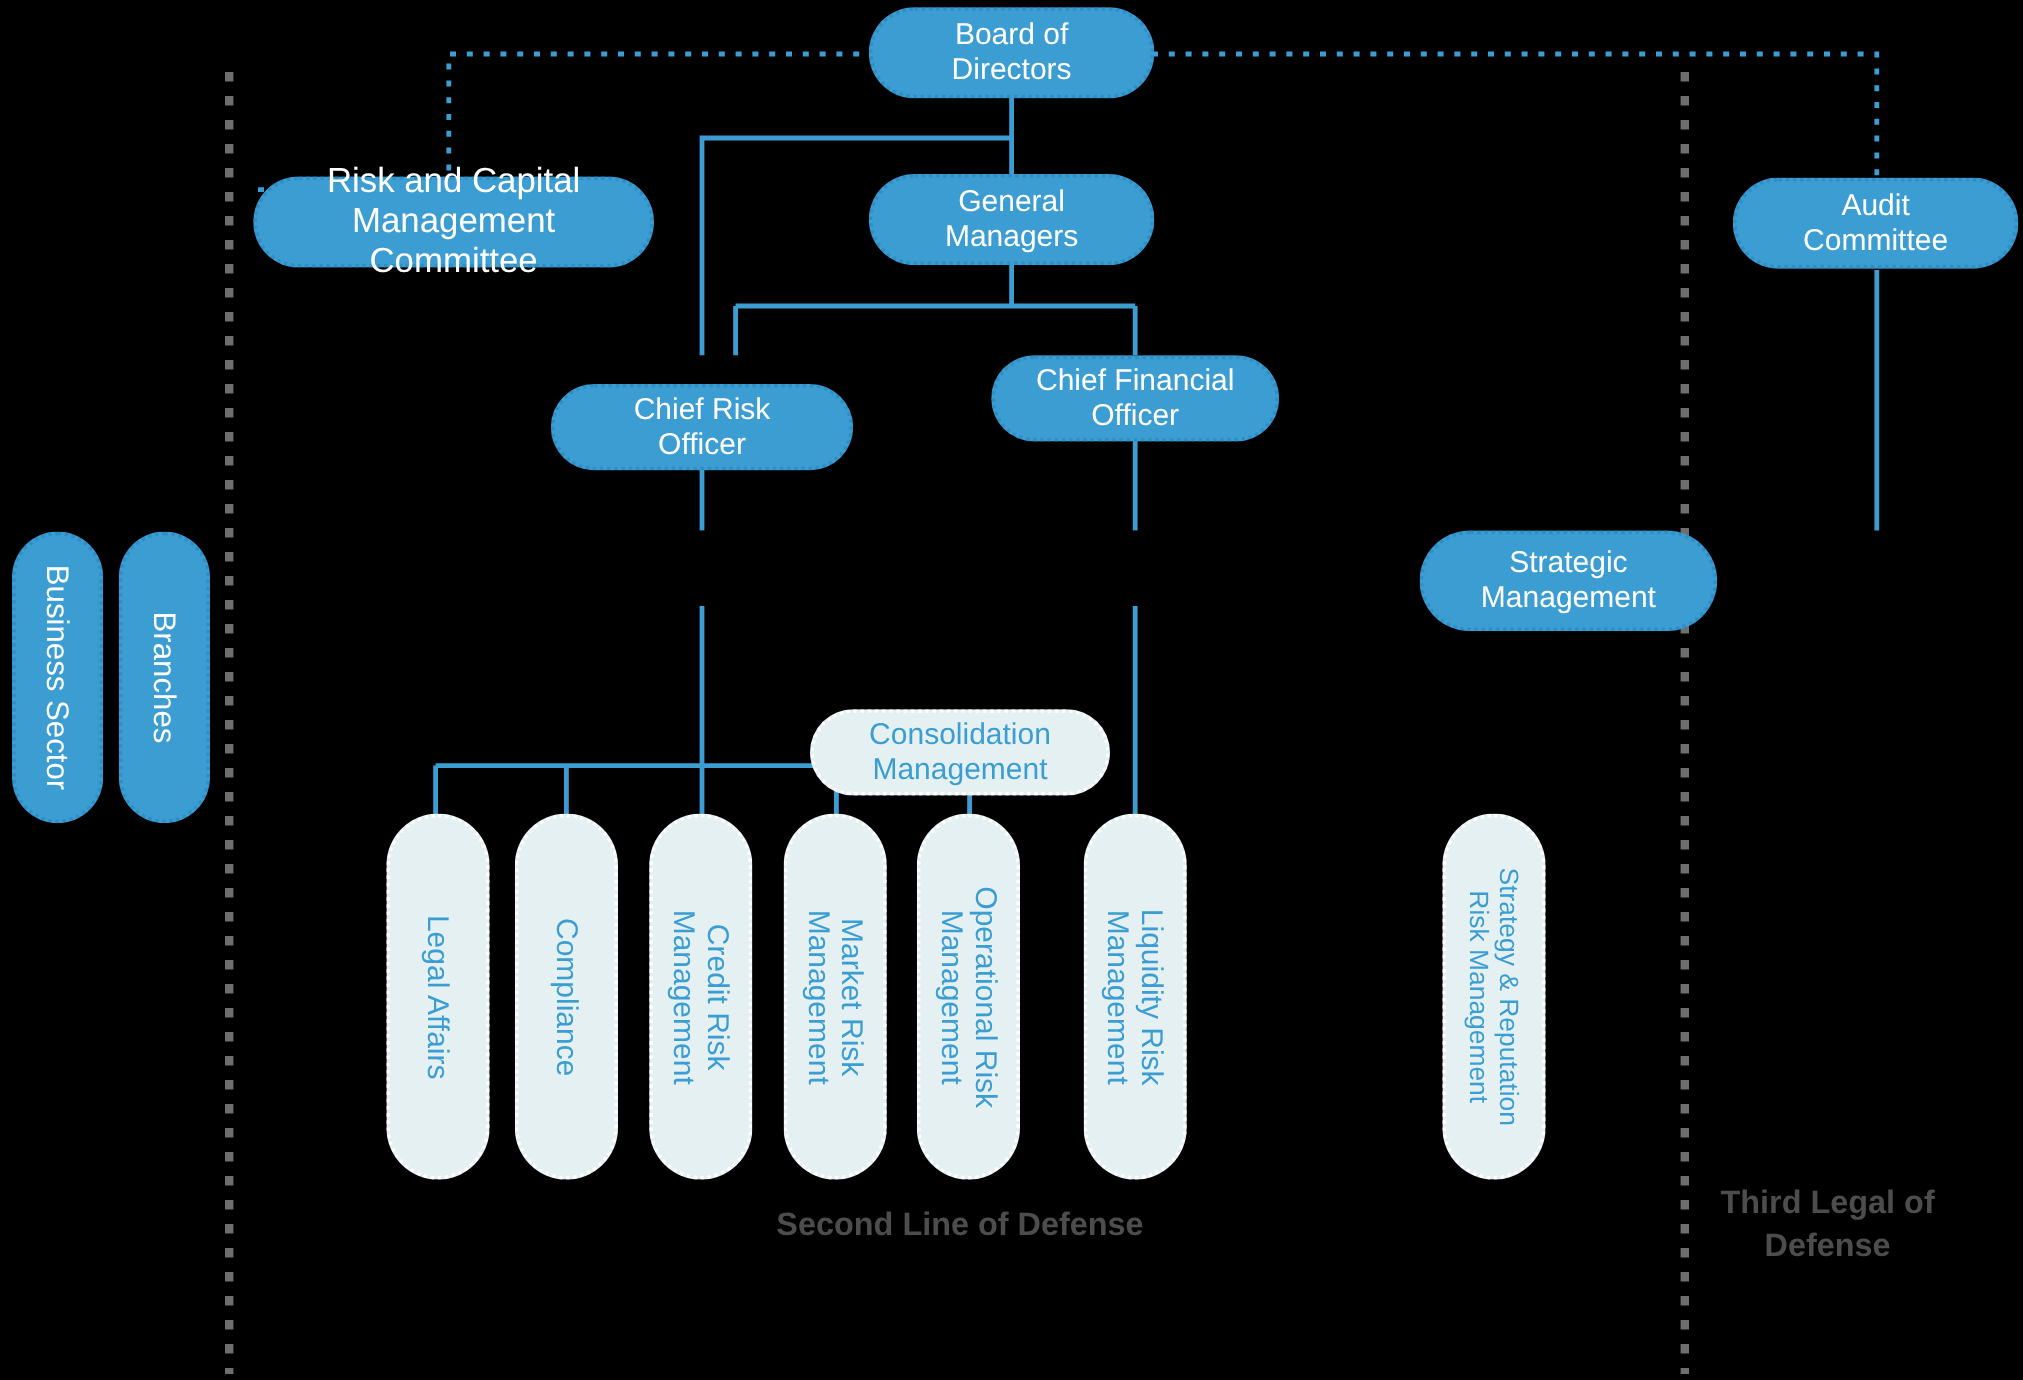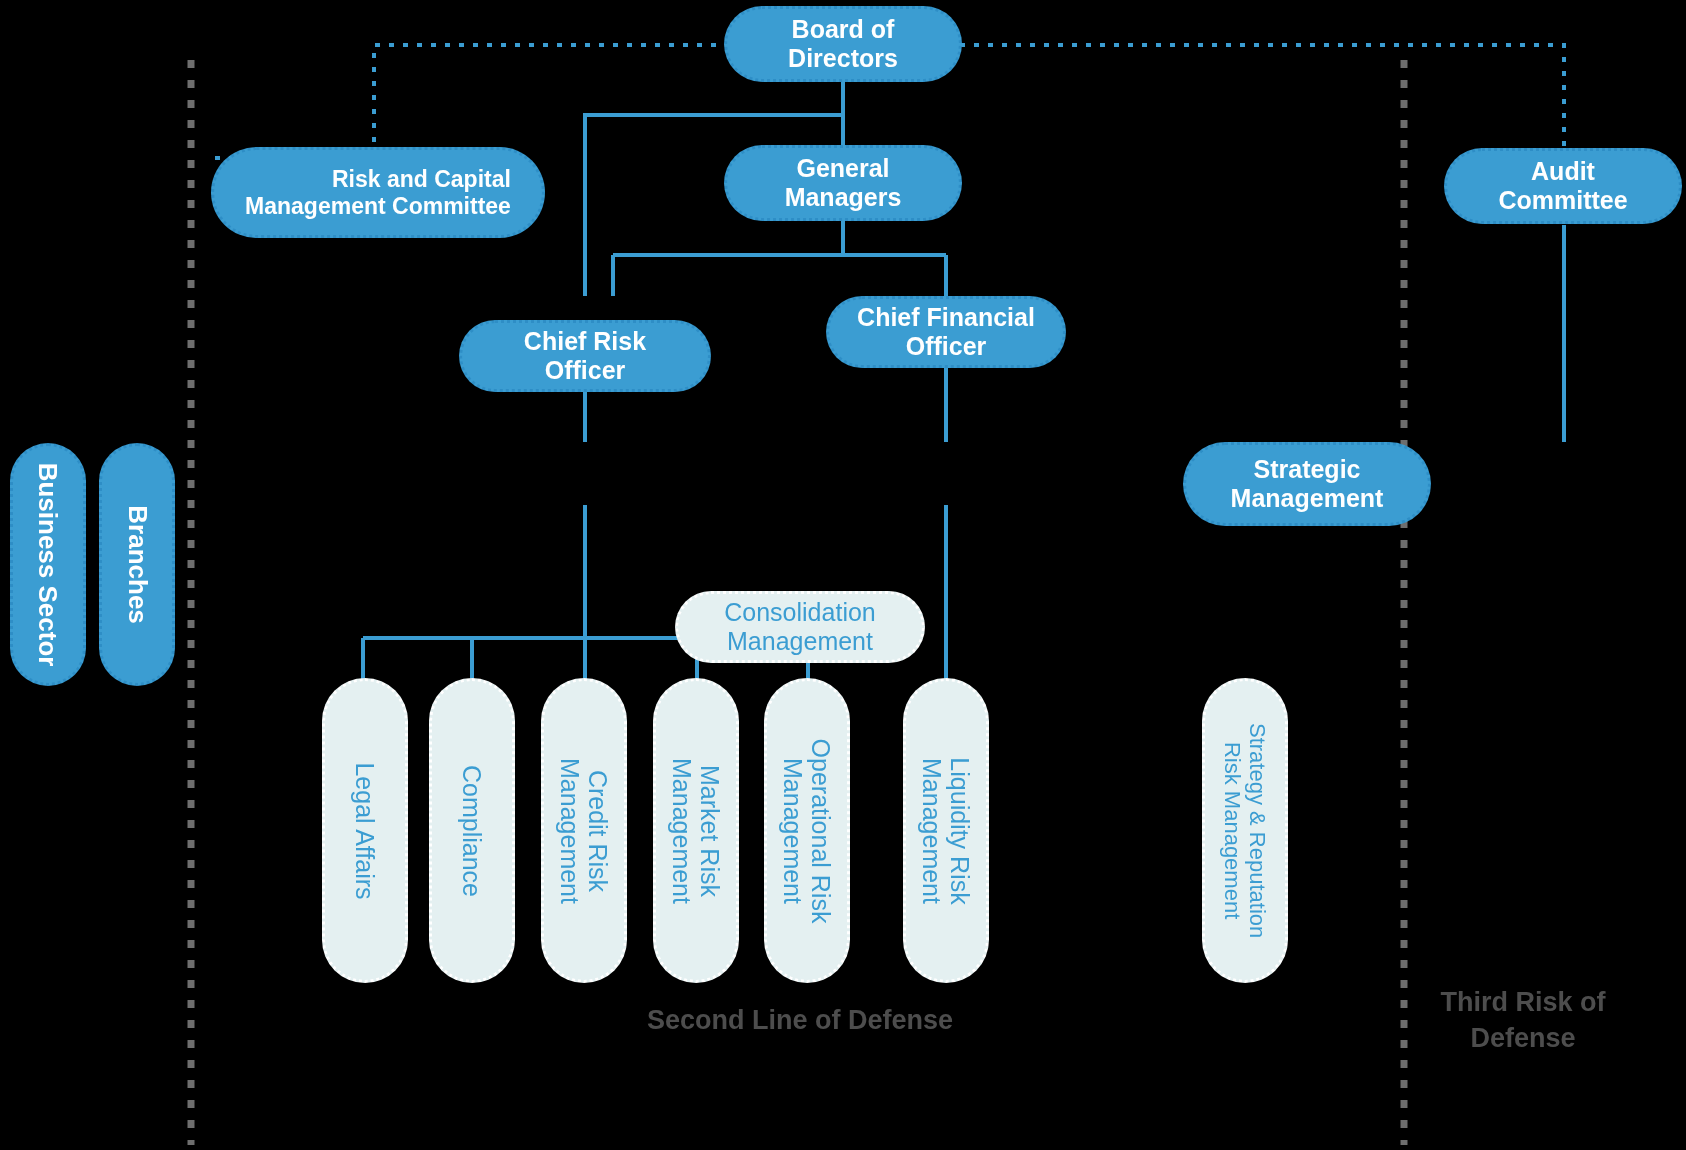--- a/index.html
+++ b/index.html
@@ -40,21 +40,21 @@
     line-height: 1.16;
     padding: 0 10px;
     white-space: pre-line;
   }
 
   
   .node.blue {
     background: #3b9dd2;
     border: 3px dotted #2e8ec6;
     color: #ffffff;
-    font-weight: bold;
+    font-weight: normal;
     font-size: 25px;
   }
   
   .node.light {
     background: #e4f0f1;
     border: 3px dotted #ffffff;
     color: #3b9dd2;
     font-weight: normal;
     font-size: 25px;
   }
@@ -124,21 +124,21 @@
     <line x1="946" y1="505" x2="946" y2="688" stroke="#3b9dd2" stroke-width="4"></line>
 
     <line x1="1564" y1="225" x2="1564" y2="442" stroke="#3b9dd2" stroke-width="4"></line>
   </svg>
 
   <div class="node blue pill" style="left:724px; top:6px; width:238px; height:76px;">
     <span class="node-label">Board of
 Directors</span>
   </div>
 
-  <div class="node blue pill" style="left:211px; top:147px; width:334px; height:91px; font-size:23px;text-align:right;">
+  <div class="node blue pill" style="left:211px; top:147px; width:334px; height:76px; font-size:29px;">
     <span class="node-label">Risk and Capital
 Management Committee</span>
   </div>
 
   <div class="node blue pill" style="left:724px; top:145px; width:238px; height:76px;">
     <span class="node-label">General
 Managers</span>
   </div>
 
   <div class="node blue pill" style="left:1444px; top:148px; width:238px; height:76px;">
@@ -206,16 +206,16 @@
   </div>
 
   <div class="node light pill vert" style="left:1202px; top:678px; width:86px; height:305px; font-size:22px;">
     <span class="node-label">Strategy &amp; Reputation
 Risk Management</span>
   </div>
 
 
   <div class="zone-label center">Second Line of Defense</div>
 
-  <div class="zone-label right">Third Risk of
+  <div class="zone-label right">Third Legal of
 Defense</div>
 
 </div>
 
 </body></html>

